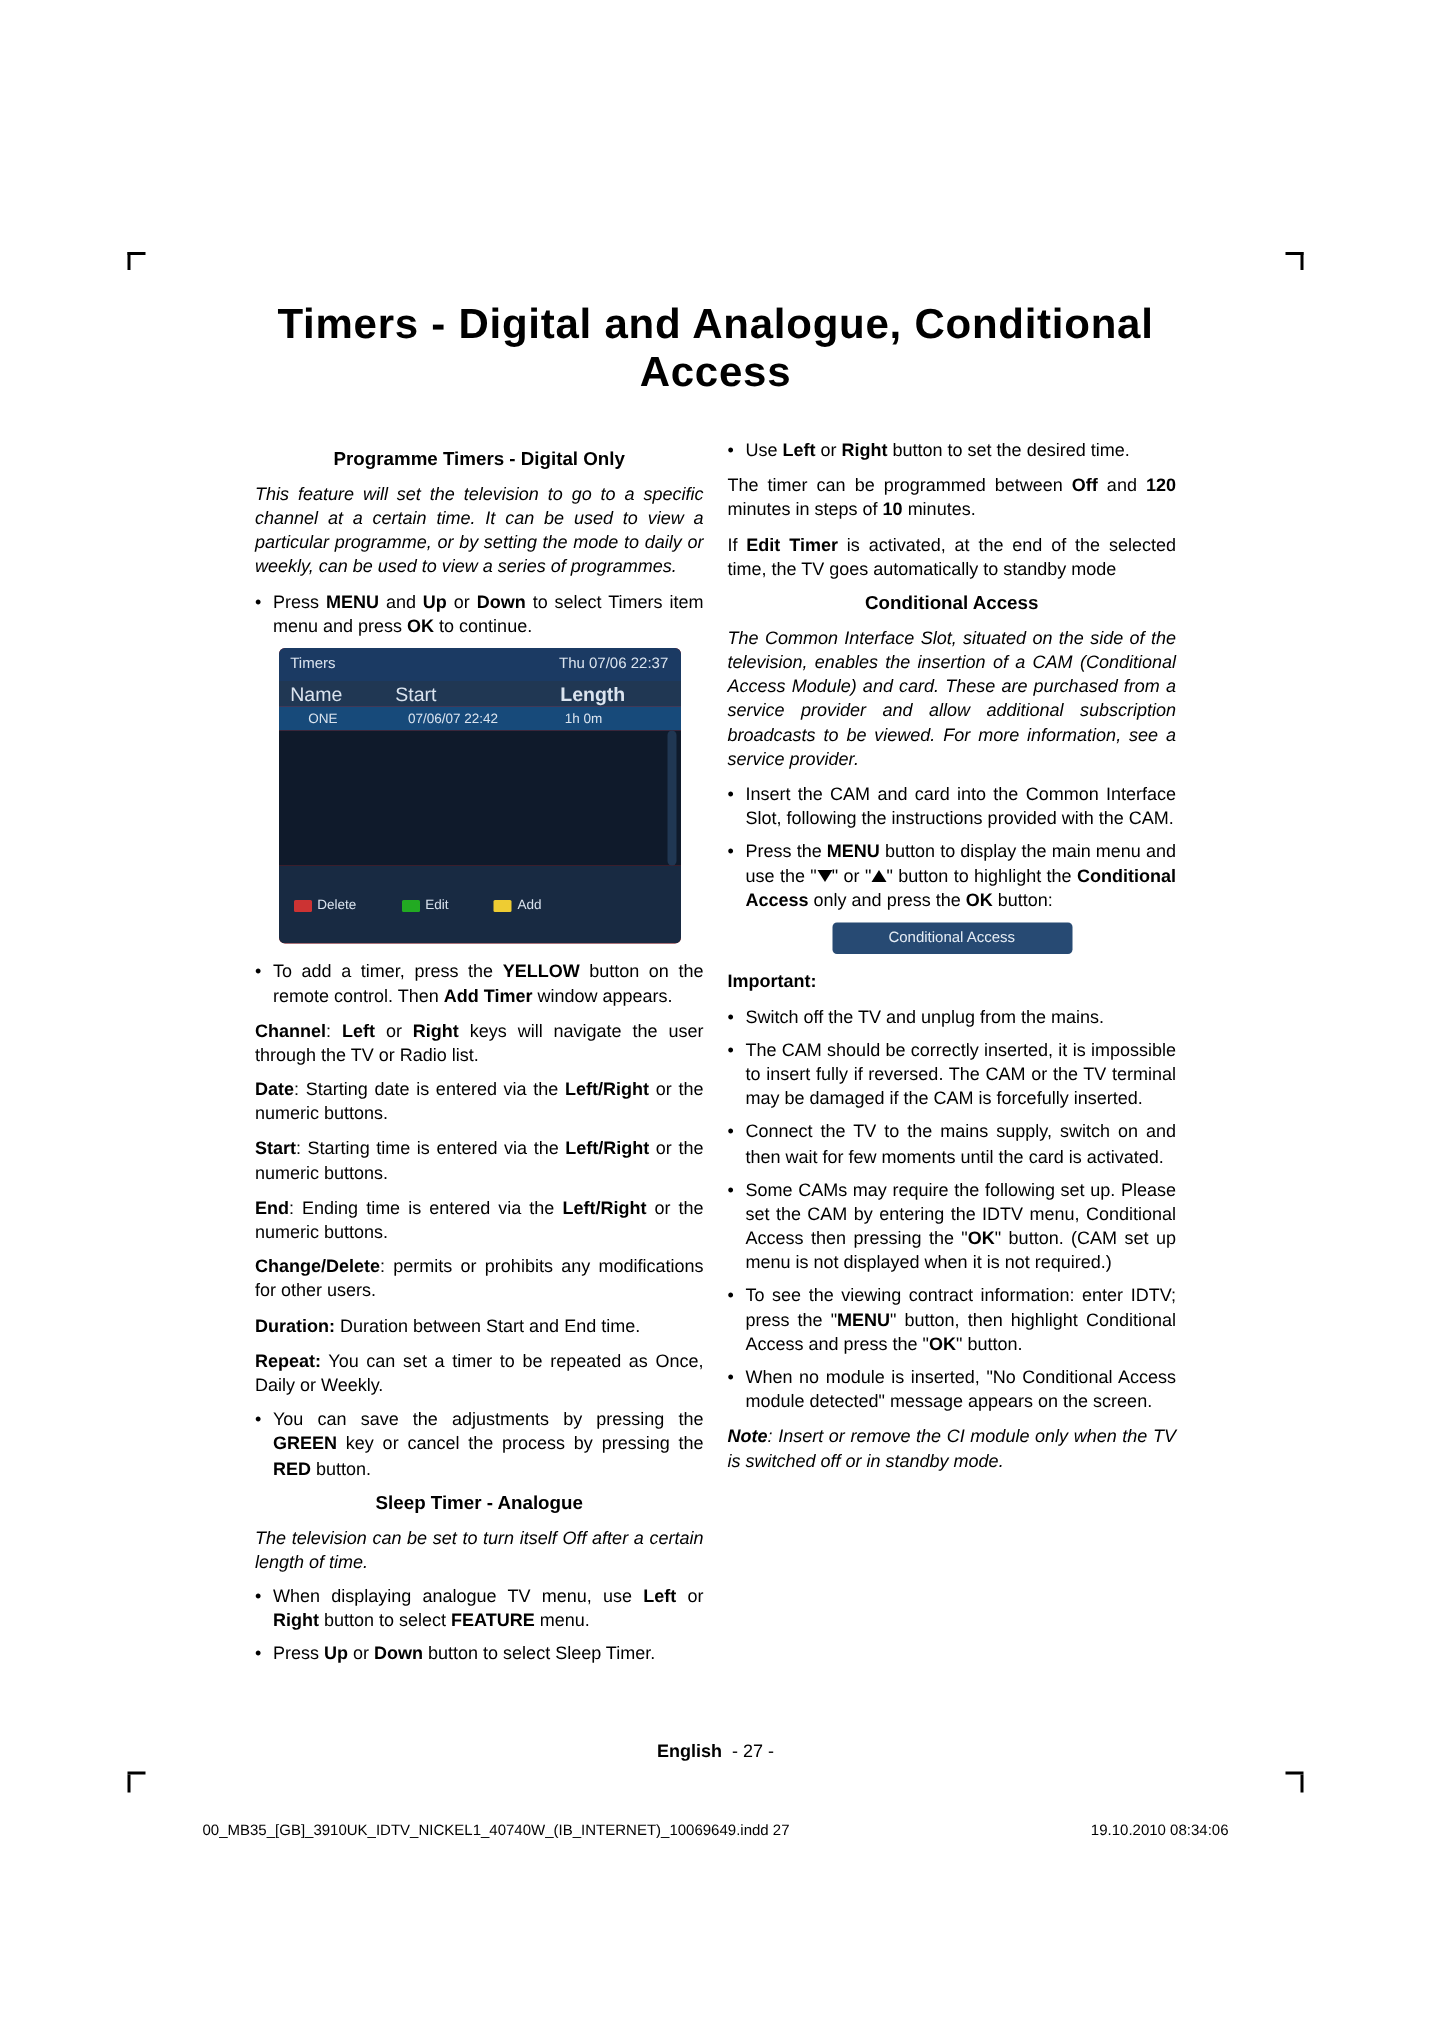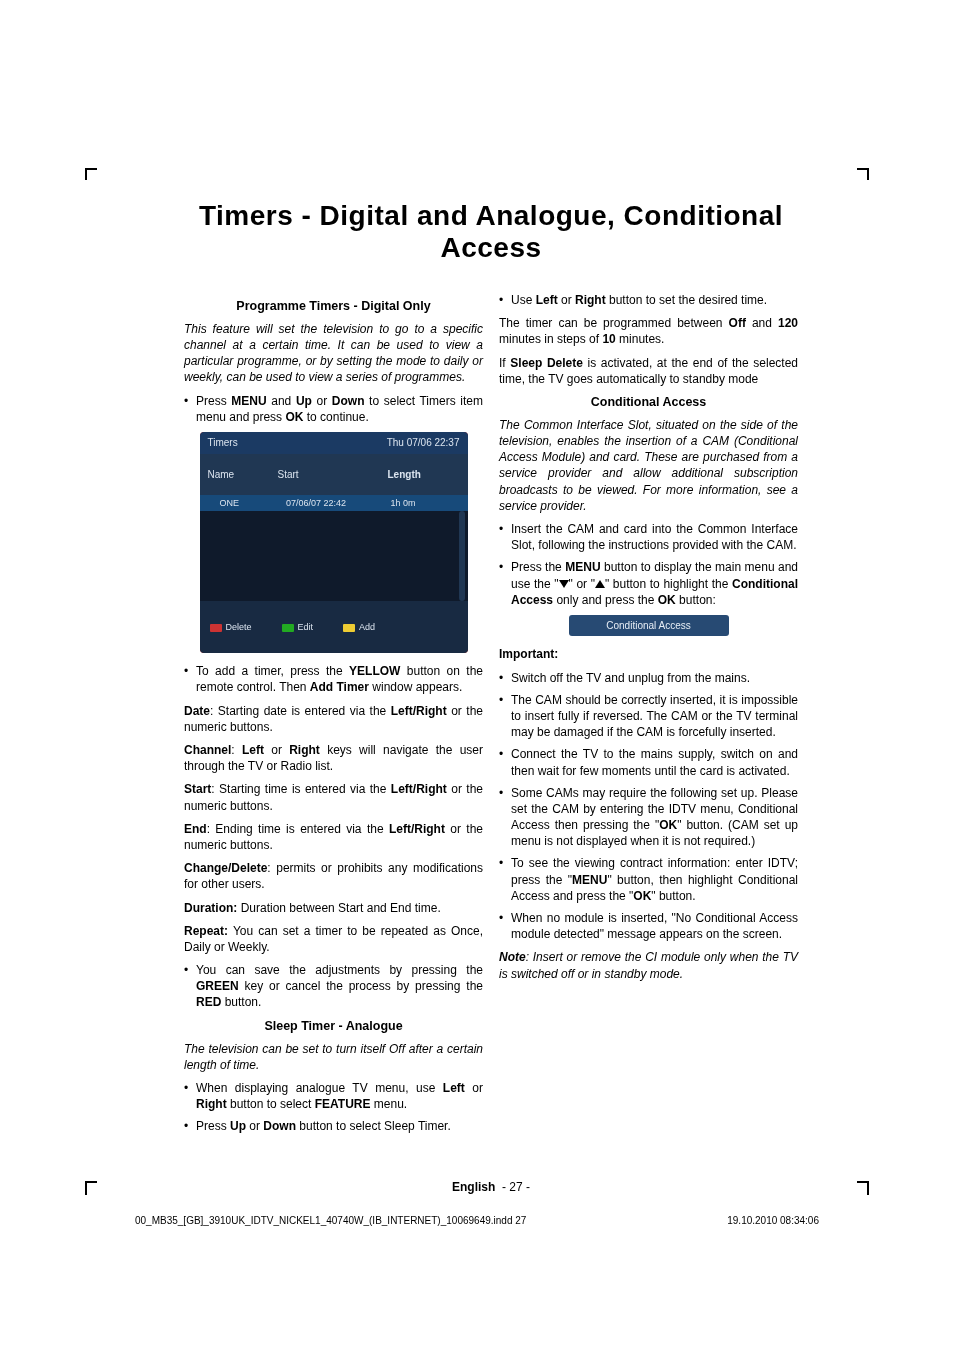--- a/index.html
+++ b/index.html
@@ -15,21 +15,21 @@
   .crop-top-v { position:absolute; left:85px; top:168px; width:2px; height:12px; background:#000; }
   .crop-tr-h { position:absolute; right:85px; top:168px; width:12px; height:2px; background:#000; }
   .crop-tr-v { position:absolute; right:85px; top:168px; width:2px; height:12px; background:#000; }
   .crop-bl-h { position:absolute; left:85px; bottom:168px; width:12px; height:2px; background:#000; }
   .crop-bl-v { position:absolute; left:85px; bottom:156px; width:2px; height:12px; background:#000; }
   .crop-br-h { position:absolute; right:85px; bottom:168px; width:12px; height:2px; background:#000; }
   .crop-br-v { position:absolute; right:85px; bottom:156px; width:2px; height:12px; background:#000; }
 
   .page {
     position: absolute;
-    left: 184px;
+    left: 170px;
     top: 200px;
     width: 614px;
   }
   h1.title {
     font-size: 28px;
     font-weight: bold;
     text-align: center;
     margin-bottom: 28px;
     letter-spacing: 0.5px;
   }
@@ -58,21 +58,21 @@
   .timers-box {
     width: 268px;
     margin: 6px auto 10px;
     background: #b91c1c;
     border-radius: 4px;
     color: #dbe4ef;
     font-size: 9px;
     overflow: hidden;
   }
   .tb-top { display:flex; justify-content:space-between; padding:4px 8px; background:#1b3a63; font-size:10px;}
-  .tb-head { display:flex; padding:14px 8px; background:#203753; font-size:10px;}
+  .tb-head { display:flex; padding:0 8px; background:#203753; font-size:13px;}
   .tb-head span:nth-child(1){width:70px;}
   .tb-head span:nth-child(2){width:110px;}
   .tb-head span:nth-child(3){width:60px;font-weight:bold;}
   .tb-row { display:flex; padding:2px 20px; background:#174a7a; font-size:9px;}
   .tb-row span:nth-child(1){width:70px;}
   .tb-row span:nth-child(2){width:110px;}
   .tb-row span:nth-child(3){width:60px;}
   .tb-body { height:90px; position:relative; background:#0f1a2b;}
   .tb-scroll { position:absolute; right:3px; top:0; bottom:0; width:6px; background:#203753; border-radius:3px;}
   .tb-foot { display:flex; gap:30px; padding:20px 10px; background:#182a42; font-size:9px; align-items:center;}
@@ -89,21 +89,21 @@
     padding:4px 8px;
     border-radius:3px;
   }
   .tri-dn, .tri-up { display:inline-block; width:0; height:0; vertical-align:middle;}
   .tri-dn { border-left:5px solid transparent; border-right:5px solid transparent; border-top:8px solid #000;}
   .tri-up { border-left:5px solid transparent; border-right:5px solid transparent; border-bottom:8px solid #000;}
 
   .footer-center {
     position:absolute; left:0; right:0; top:960px; text-align:center; font-size:12px;
   }
-  .footer-center, .footer-line { font-size:12px;margin-top:20px; }
+  .footer-center, .footer-line { font-size:12px; }
   .print-foot {
     position:absolute;
     left:135px; right:135px;
     top:1215px;
     display:flex; justify-content:space-between;
     font-size:10px; color:#000;
   }
 </style>
 </head>
 <body>
@@ -150,22 +150,22 @@
         <div class="tb-foot">
           <span><span class="cbox red"></span><span>Delete</span></span>
           <span><span class="cbox green"></span><span>Edit</span></span>
           <span><span class="cbox yellow"></span><span>Add</span></span>
         </div>
       </div>
 
       <ul>
         <li><span>To add a timer, press the </span><b>YELLOW</b><span> button on the remote control. Then </span><b>Add Timer</b><span> window appears.</span></li>
       </ul>
+      <p class="just"><b>Channel</b><span>: </span><b>Left</b><span> or </span><b>Right</b><span> keys will navigate the user through the TV or Radio list.</span></p>
       <p class="just"><b>Date</b><span>: Starting date is entered via the </span><b>Left/Right</b><span> or the numeric buttons.</span></p>
-      <p class="just"><b>Channel</b><span>: </span><b>Left</b><span> or </span><b>Right</b><span> keys will navigate the user through the TV or Radio list.</span></p>
       <p class="just"><b>Start</b><span>: Starting time is entered via the </span><b>Left/Right</b><span> or the numeric buttons.</span></p>
       <p class="just"><b>End</b><span>: Ending time is entered via the </span><b>Left/Right</b><span> or the numeric buttons.</span></p>
       <p class="just"><b>Change/Delete</b><span>: permits or prohibits any modifications for other users.</span></p>
       <p class="just"><b>Duration:</b><span> Duration between Start and End time.</span></p>
       <p class="just"><b>Repeat:</b><span> You can set a timer to be repeated as Once, Daily or Weekly.</span></p>
       <ul>
         <li><span>You can save the adjustments by pressing the </span><b>GREEN</b><span> key or cancel the process by pressing the </span><b>RED</b><span> button.</span></li>
       </ul>
 
       <div class="sec-head">Sleep Timer - Analogue</div>
@@ -174,21 +174,21 @@
         <li><span>When displaying analogue TV menu, use </span><b>Left</b><span> or </span><b>Right</b><span> button to select </span><b>FEATURE</b><span> menu.</span></li>
         <li><span>Press </span><b>Up</b><span> or </span><b>Down</b><span> button to select Sleep Timer.</span></li>
       </ul>
     </div>
 
     <div class="col">
       <ul>
         <li><span>Use </span><b>Left</b><span> or </span><b>Right</b><span> button to set the desired time.</span></li>
       </ul>
       <p class="just"><span>The timer can be programmed between </span><b>Off</b><span> and </span><b>120</b><span> minutes in steps of </span><b>10</b><span> minutes.</span></p>
-      <p class="just"><span>If </span><b>Sleep Delete</b><span> is activated, at the end of the selected time, the TV goes automatically to standby mode</span></p>
+      <p class="just"><span>If </span><b>Edit Timer</b><span> is activated, at the end of the selected time, the TV goes automatically to standby mode</span></p>
 
       <div class="sec-head">Conditional Access</div>
       <p class="intro">The Common Interface Slot, situated on the side of the television, enables the insertion of a CAM (Conditional Access Module) and card. These are purchased from a service provider and allow additional subscription broadcasts to be viewed. For more information, see a service provider.</p>
       <ul>
         <li>Insert the CAM and card into the Common Interface Slot, following the instructions provided with the CAM.</li>
         <li><span>Press the </span><b>MENU</b><span> button to display the main menu and use the "</span><span class="tri-dn"></span><span>" or "</span><span class="tri-up"></span><span>" button to highlight the </span><b>Conditional Access</b><span> only and press the </span><b>OK</b><span> button:</span></li>
       </ul>
       <div class="ca-bar">Conditional Access</div>
       <p><b>Important:</b></p>
       <ul>

